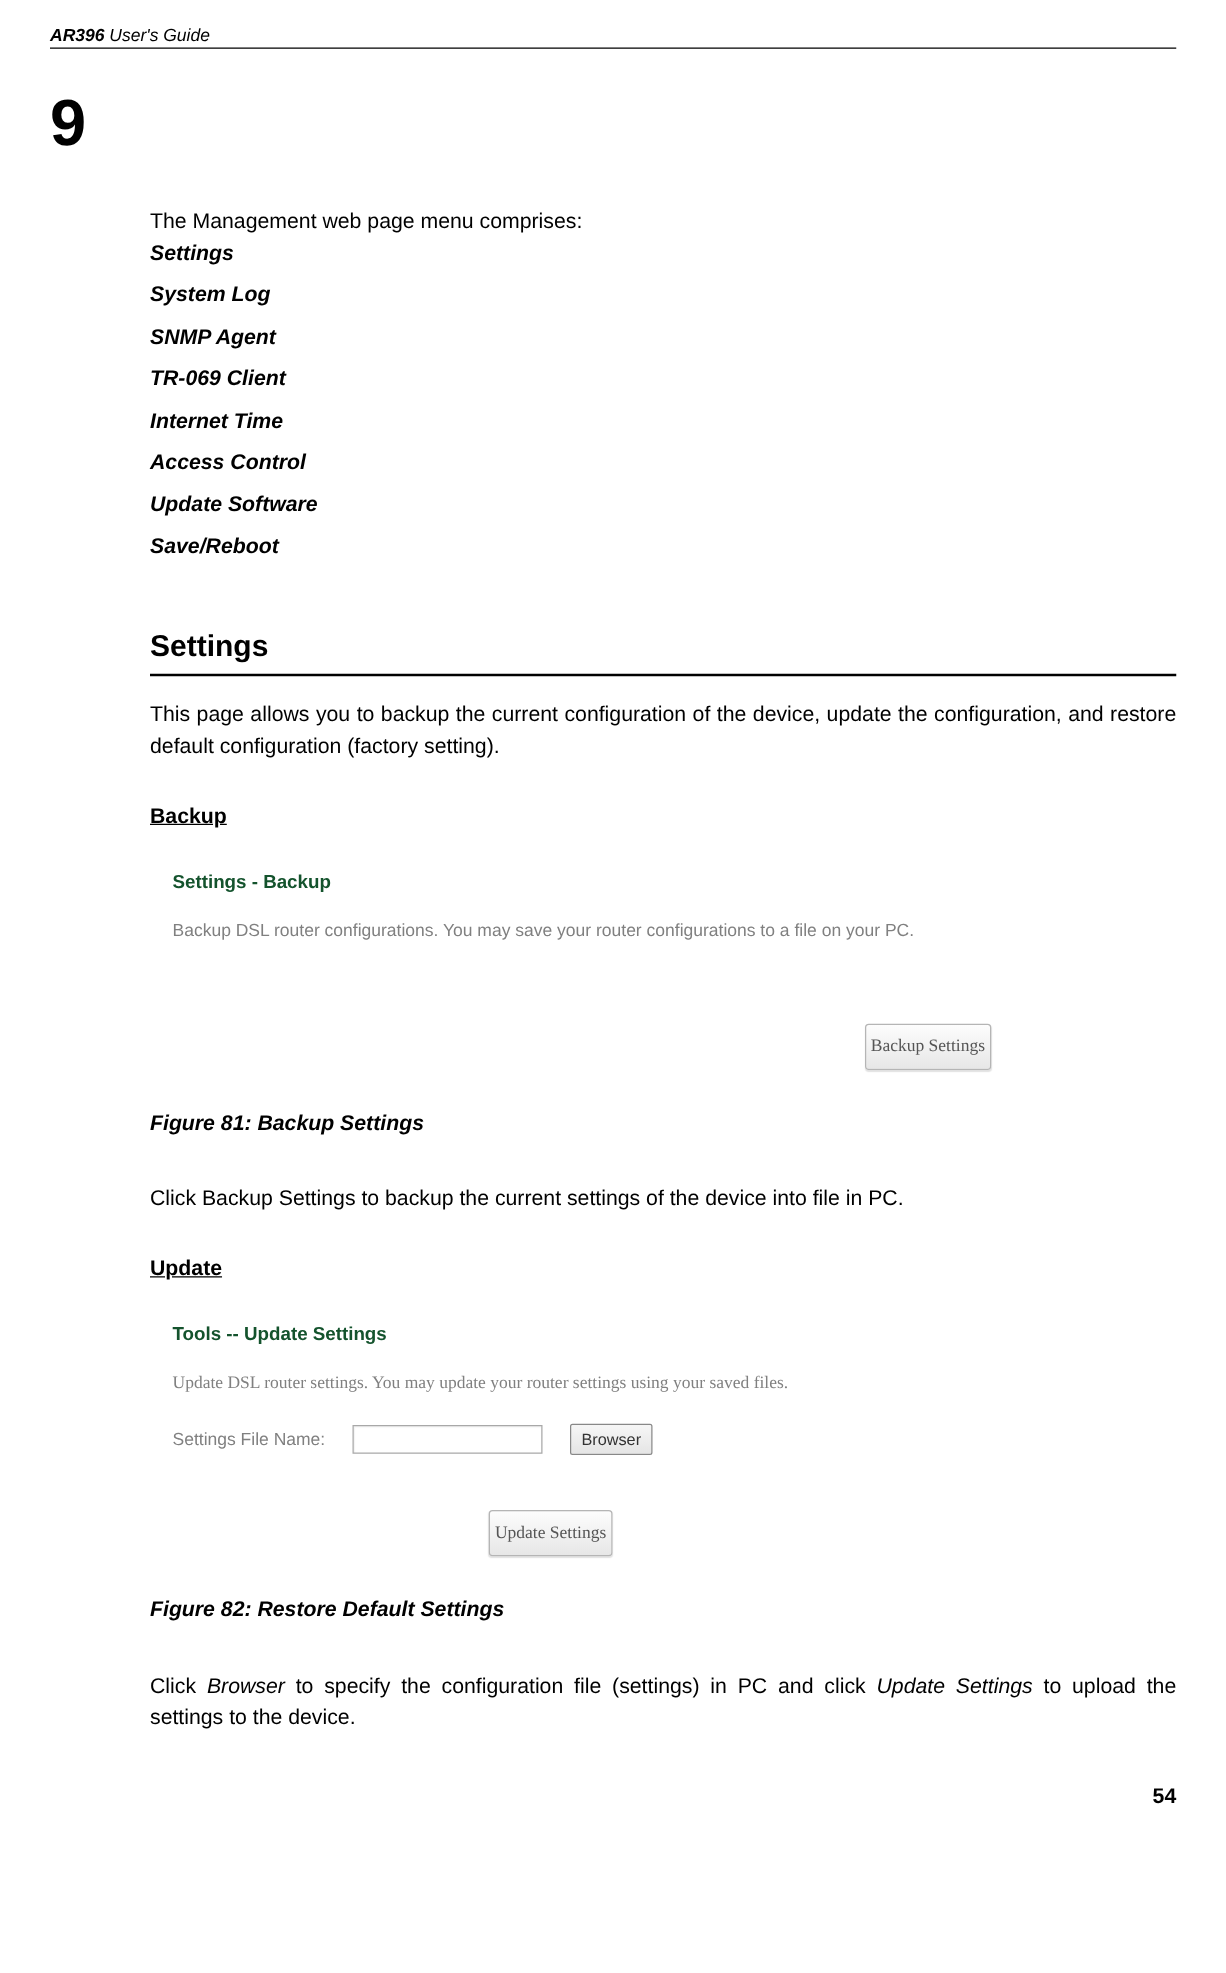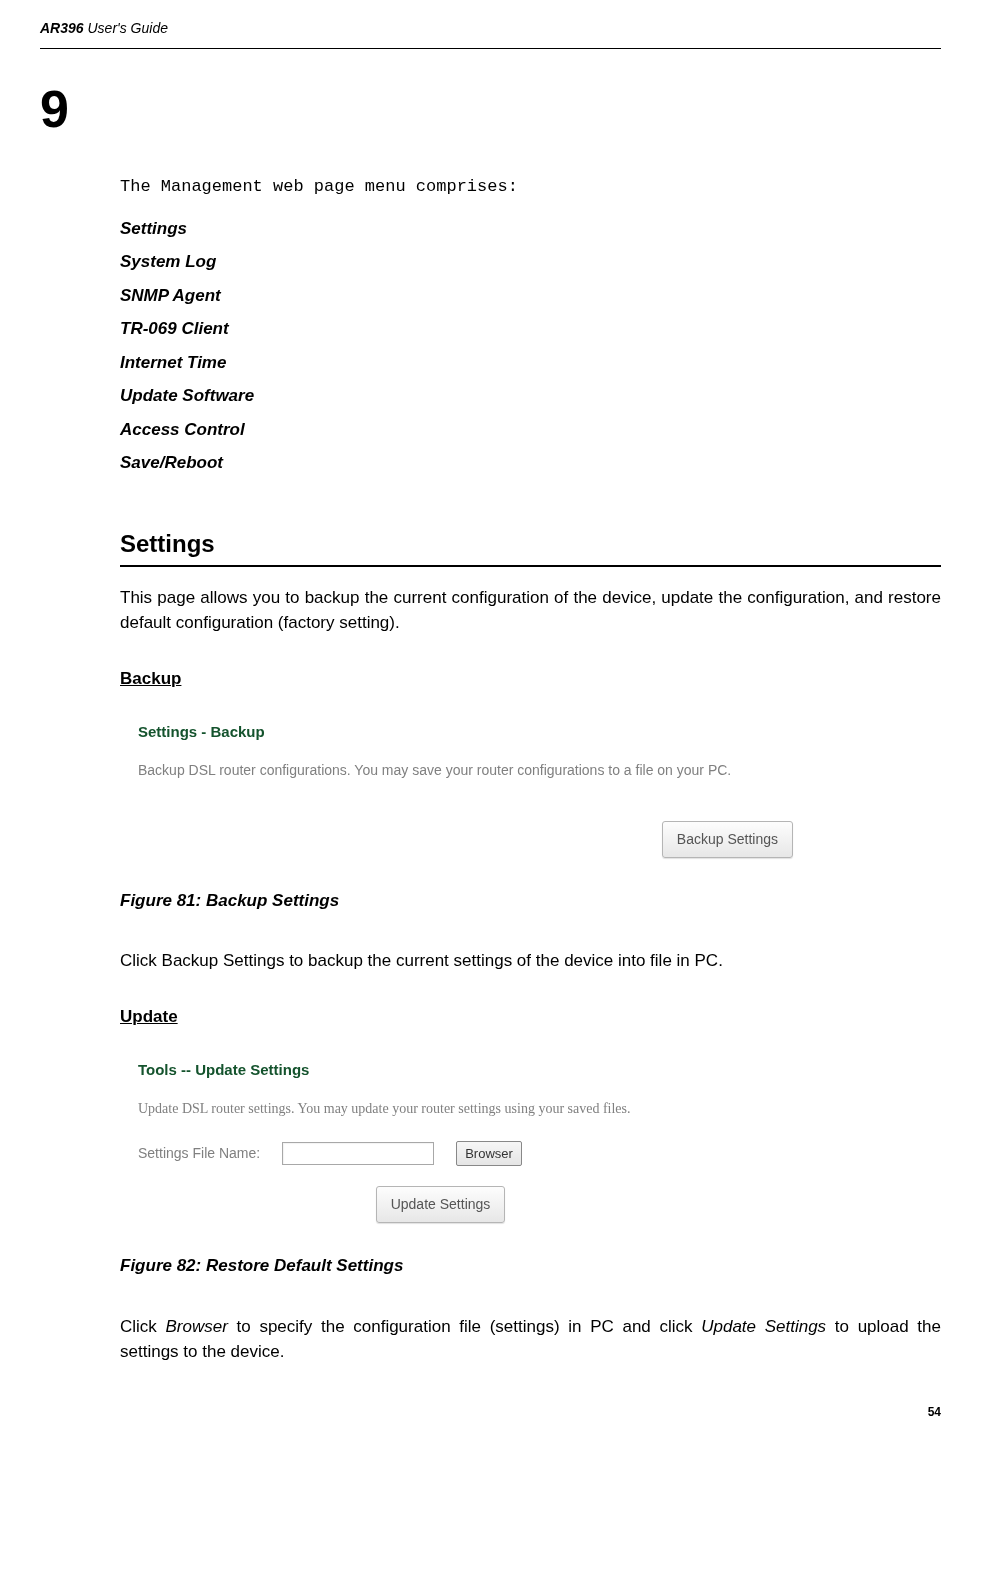--- a/index.html
+++ b/index.html
@@ -12,21 +12,21 @@
   }
   .page {
     padding: 20px 40px 30px 40px;
     box-sizing: border-box;
   }
   .header-line {
     display: flex;
     justify-content: space-between;
     align-items: baseline;
     border-bottom: 1px solid #000;
-    padding-bottom: 12px;
+    padding-bottom: 2px;
     margin-bottom: 30px;
   }
   .header-left {
     font-size: 14px;
     font-style: italic;
   }
   .header-left .bold {
     font-weight: bold;
     font-style: italic;
   }
@@ -45,22 +45,21 @@
     font-size: 34px;
     font-weight: bold;
   }
   .content {
     margin-left: 80px;
     margin-right: 0;
     font-size: 17px;
     line-height: 1.5;
   }
   .intro-line {
-    margin-bottom: 16px;
-    font-family: Liberation Mono, monospace;
+    margin-bottom: 0;
   }
   .menu-item {
     font-weight: bold;
     font-style: italic;
     margin-bottom: 8px;
   }
   .section-heading {
     font-family: Arial, sans-serif;
     font-size: 24px;
     font-weight: bold;
@@ -108,24 +107,25 @@
     justify-content: center;
     padding-right: 180px;
     margin-top: 20px;
   }
   .ss-button {
     display: inline-block;
     background: linear-gradient(to bottom, #fdfdfd 0%, #e7e7e7 100%);
     border: 1px solid #b5b5b5;
     border-radius: 3px;
     color: #555555;
-    font-family: Liberation Sans, sans-serif;
-    font-size: 14px;
-    padding: 7px 14px;
+    font-family: Liberation Serif, serif;
+    font-size: 14px;
+    padding: 7px 4px;
     box-shadow: 0 1px 1px rgba(0,0,0,0.12);
+    margin-top: 24px;
   }
   .ss-form-row {
     display: flex;
     align-items: center;
     color: #808080;
     font-family: Verdana, Arial, sans-serif;
     font-size: 14px;
     gap: 22px;
   }
   .ss-textbox {
@@ -147,21 +147,21 @@
   .figure-caption {
     font-weight: bold;
     font-style: italic;
     font-size: 17px;
     margin-top: 6px;
     margin-bottom: 35px;
   }
   .page-num {
     text-align: right;
     font-weight: bold;
-    font-size: 12px;
+    font-size: 17px;
     margin-top: 40px;
   }
 </style>
 </head>
 <body>
 
 <div class="page">
 
   <div class="header-line">
     <span class="header-left">
@@ -174,22 +174,22 @@
     <span class="chapter-num">9</span>
   </div>
 
   <div class="content">
     <div class="intro-line">The Management web page menu comprises:</div>
     <div class="menu-item">Settings</div>
     <div class="menu-item">System Log</div>
     <div class="menu-item">SNMP Agent</div>
     <div class="menu-item">TR-069 Client</div>
     <div class="menu-item">Internet Time</div>
+    <div class="menu-item">Access Control</div>
     <div class="menu-item">Update Software</div>
-    <div class="menu-item">Access Control</div>
     <div class="menu-item">Save/Reboot</div>
 
     <div class="section-heading">Settings</div>
     <div class="body-text">This page allows you to backup the current configuration of the device, update the configuration, and restore default configuration (factory setting).</div>
 
     <div class="sub-heading">Backup</div>
 
     <div class="screenshot">
       <div class="ss-title">Settings - Backup</div>
       <div class="ss-desc">Backup DSL router configurations. You may save your router configurations to a file on your PC.</div>

